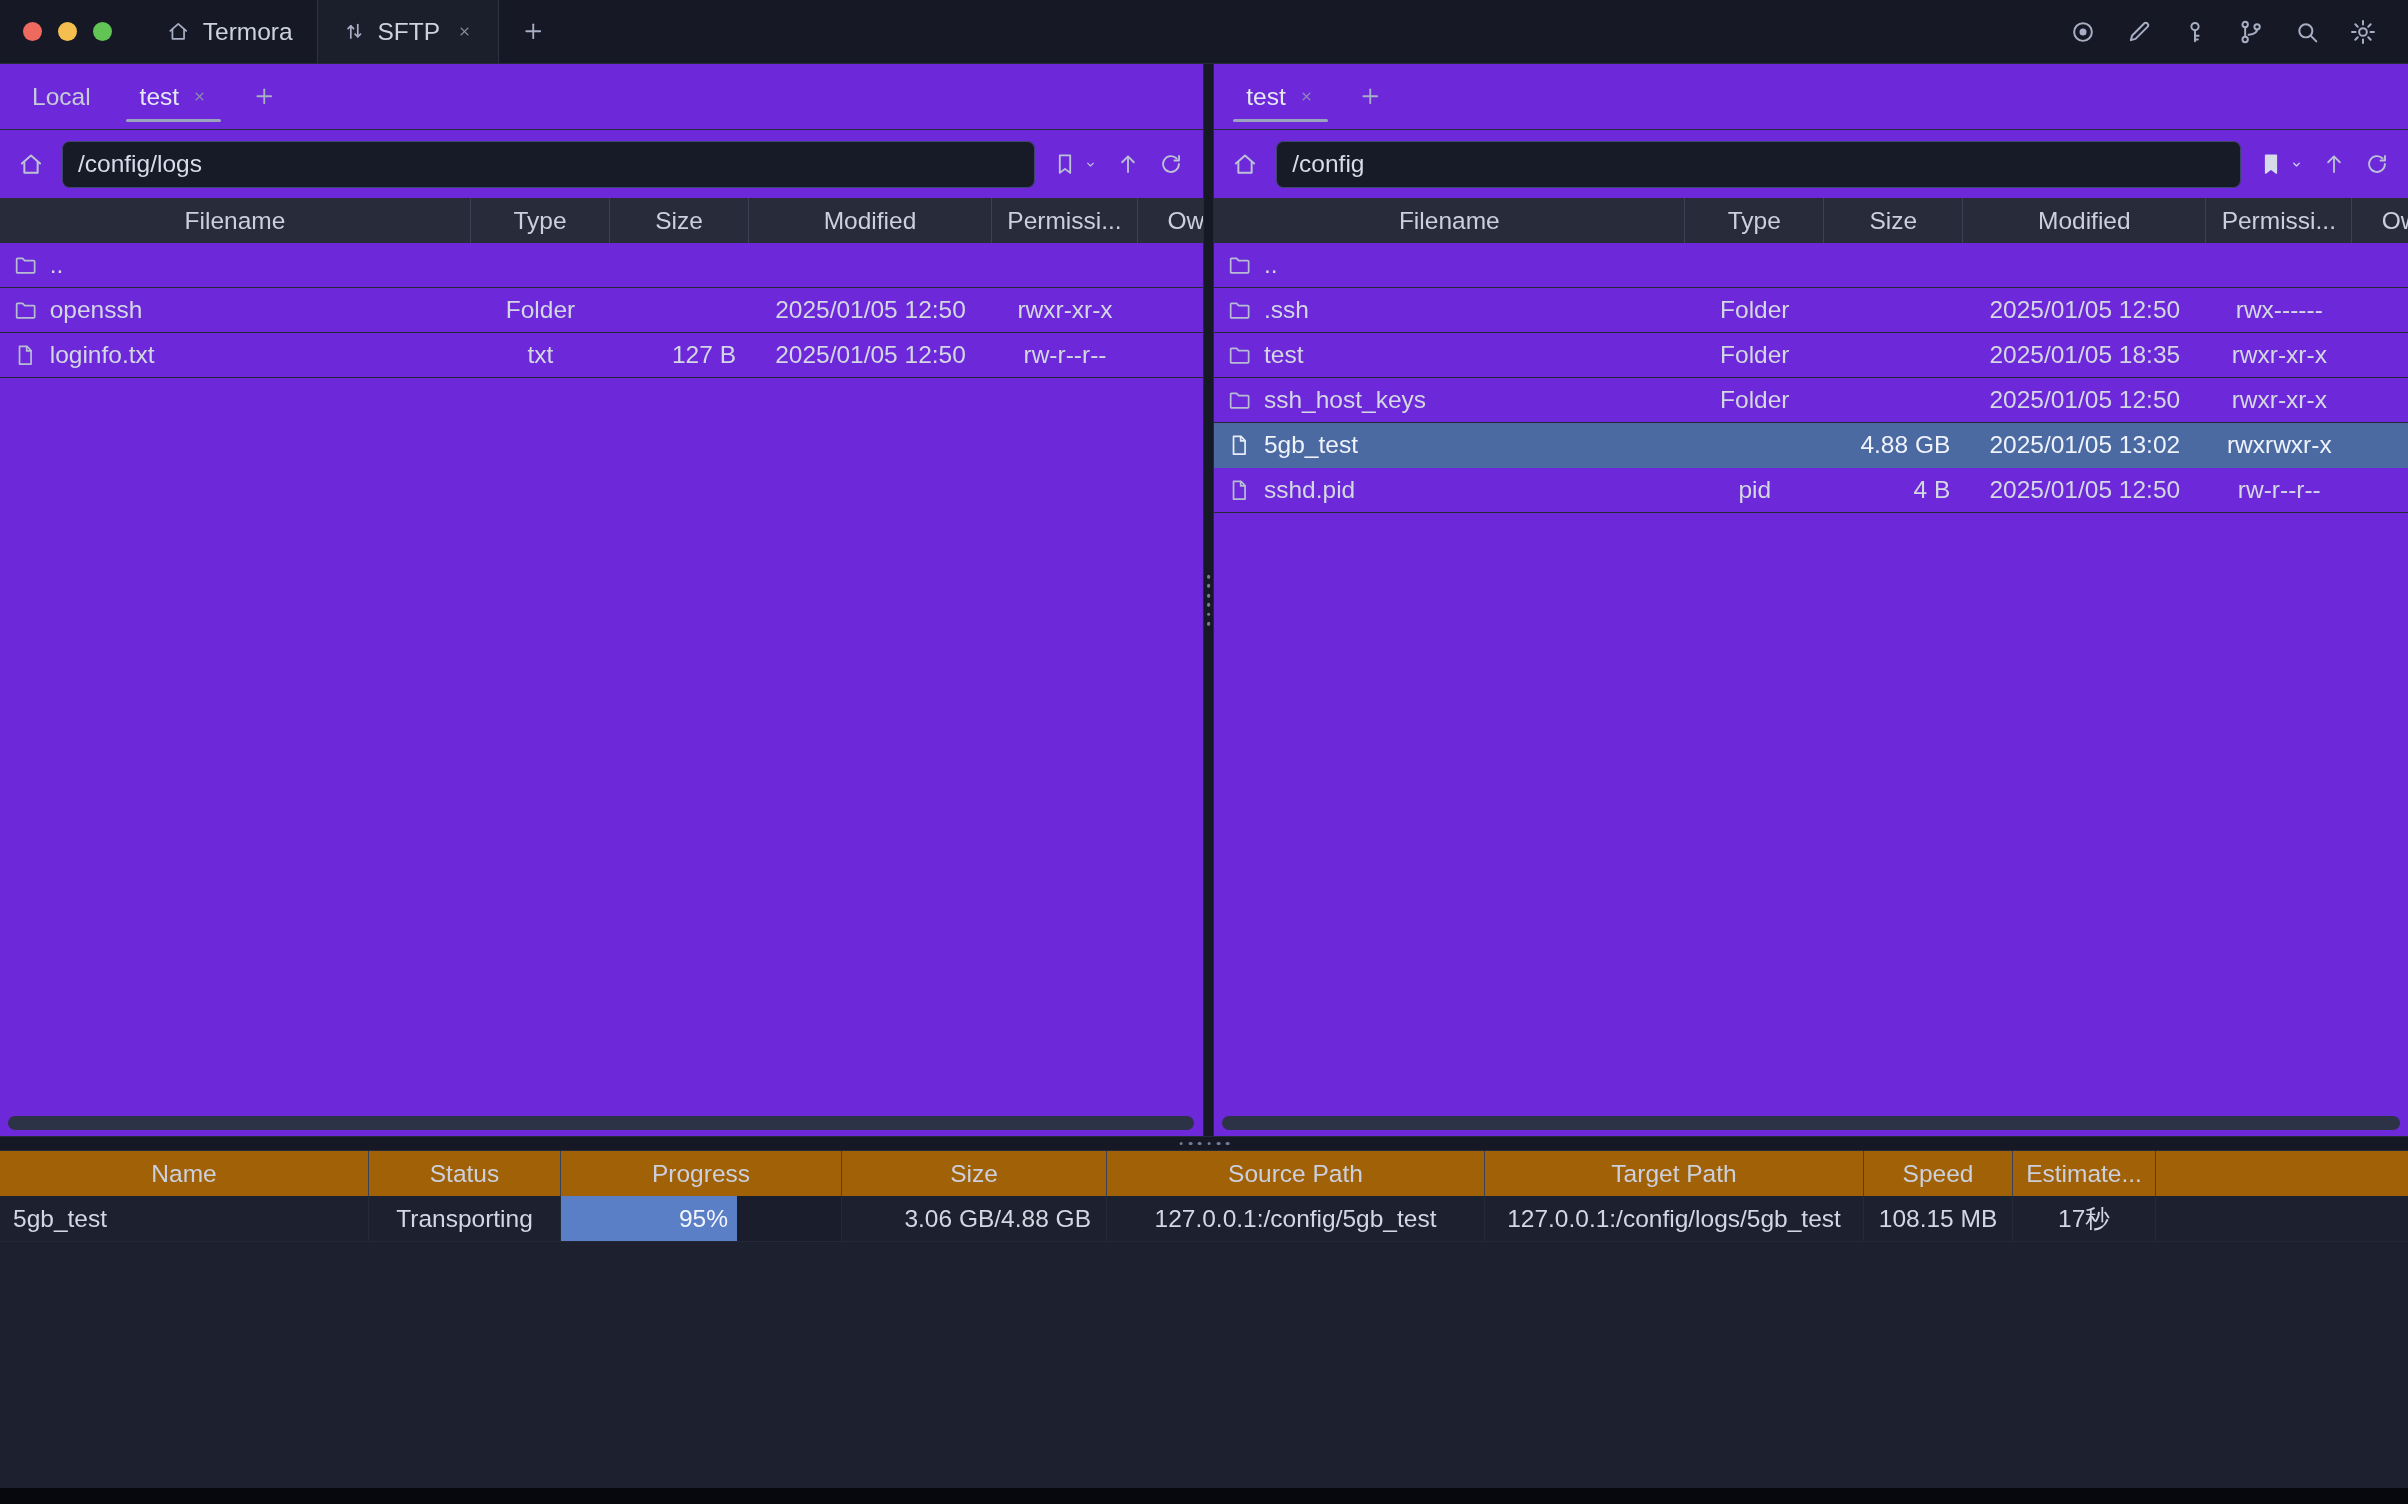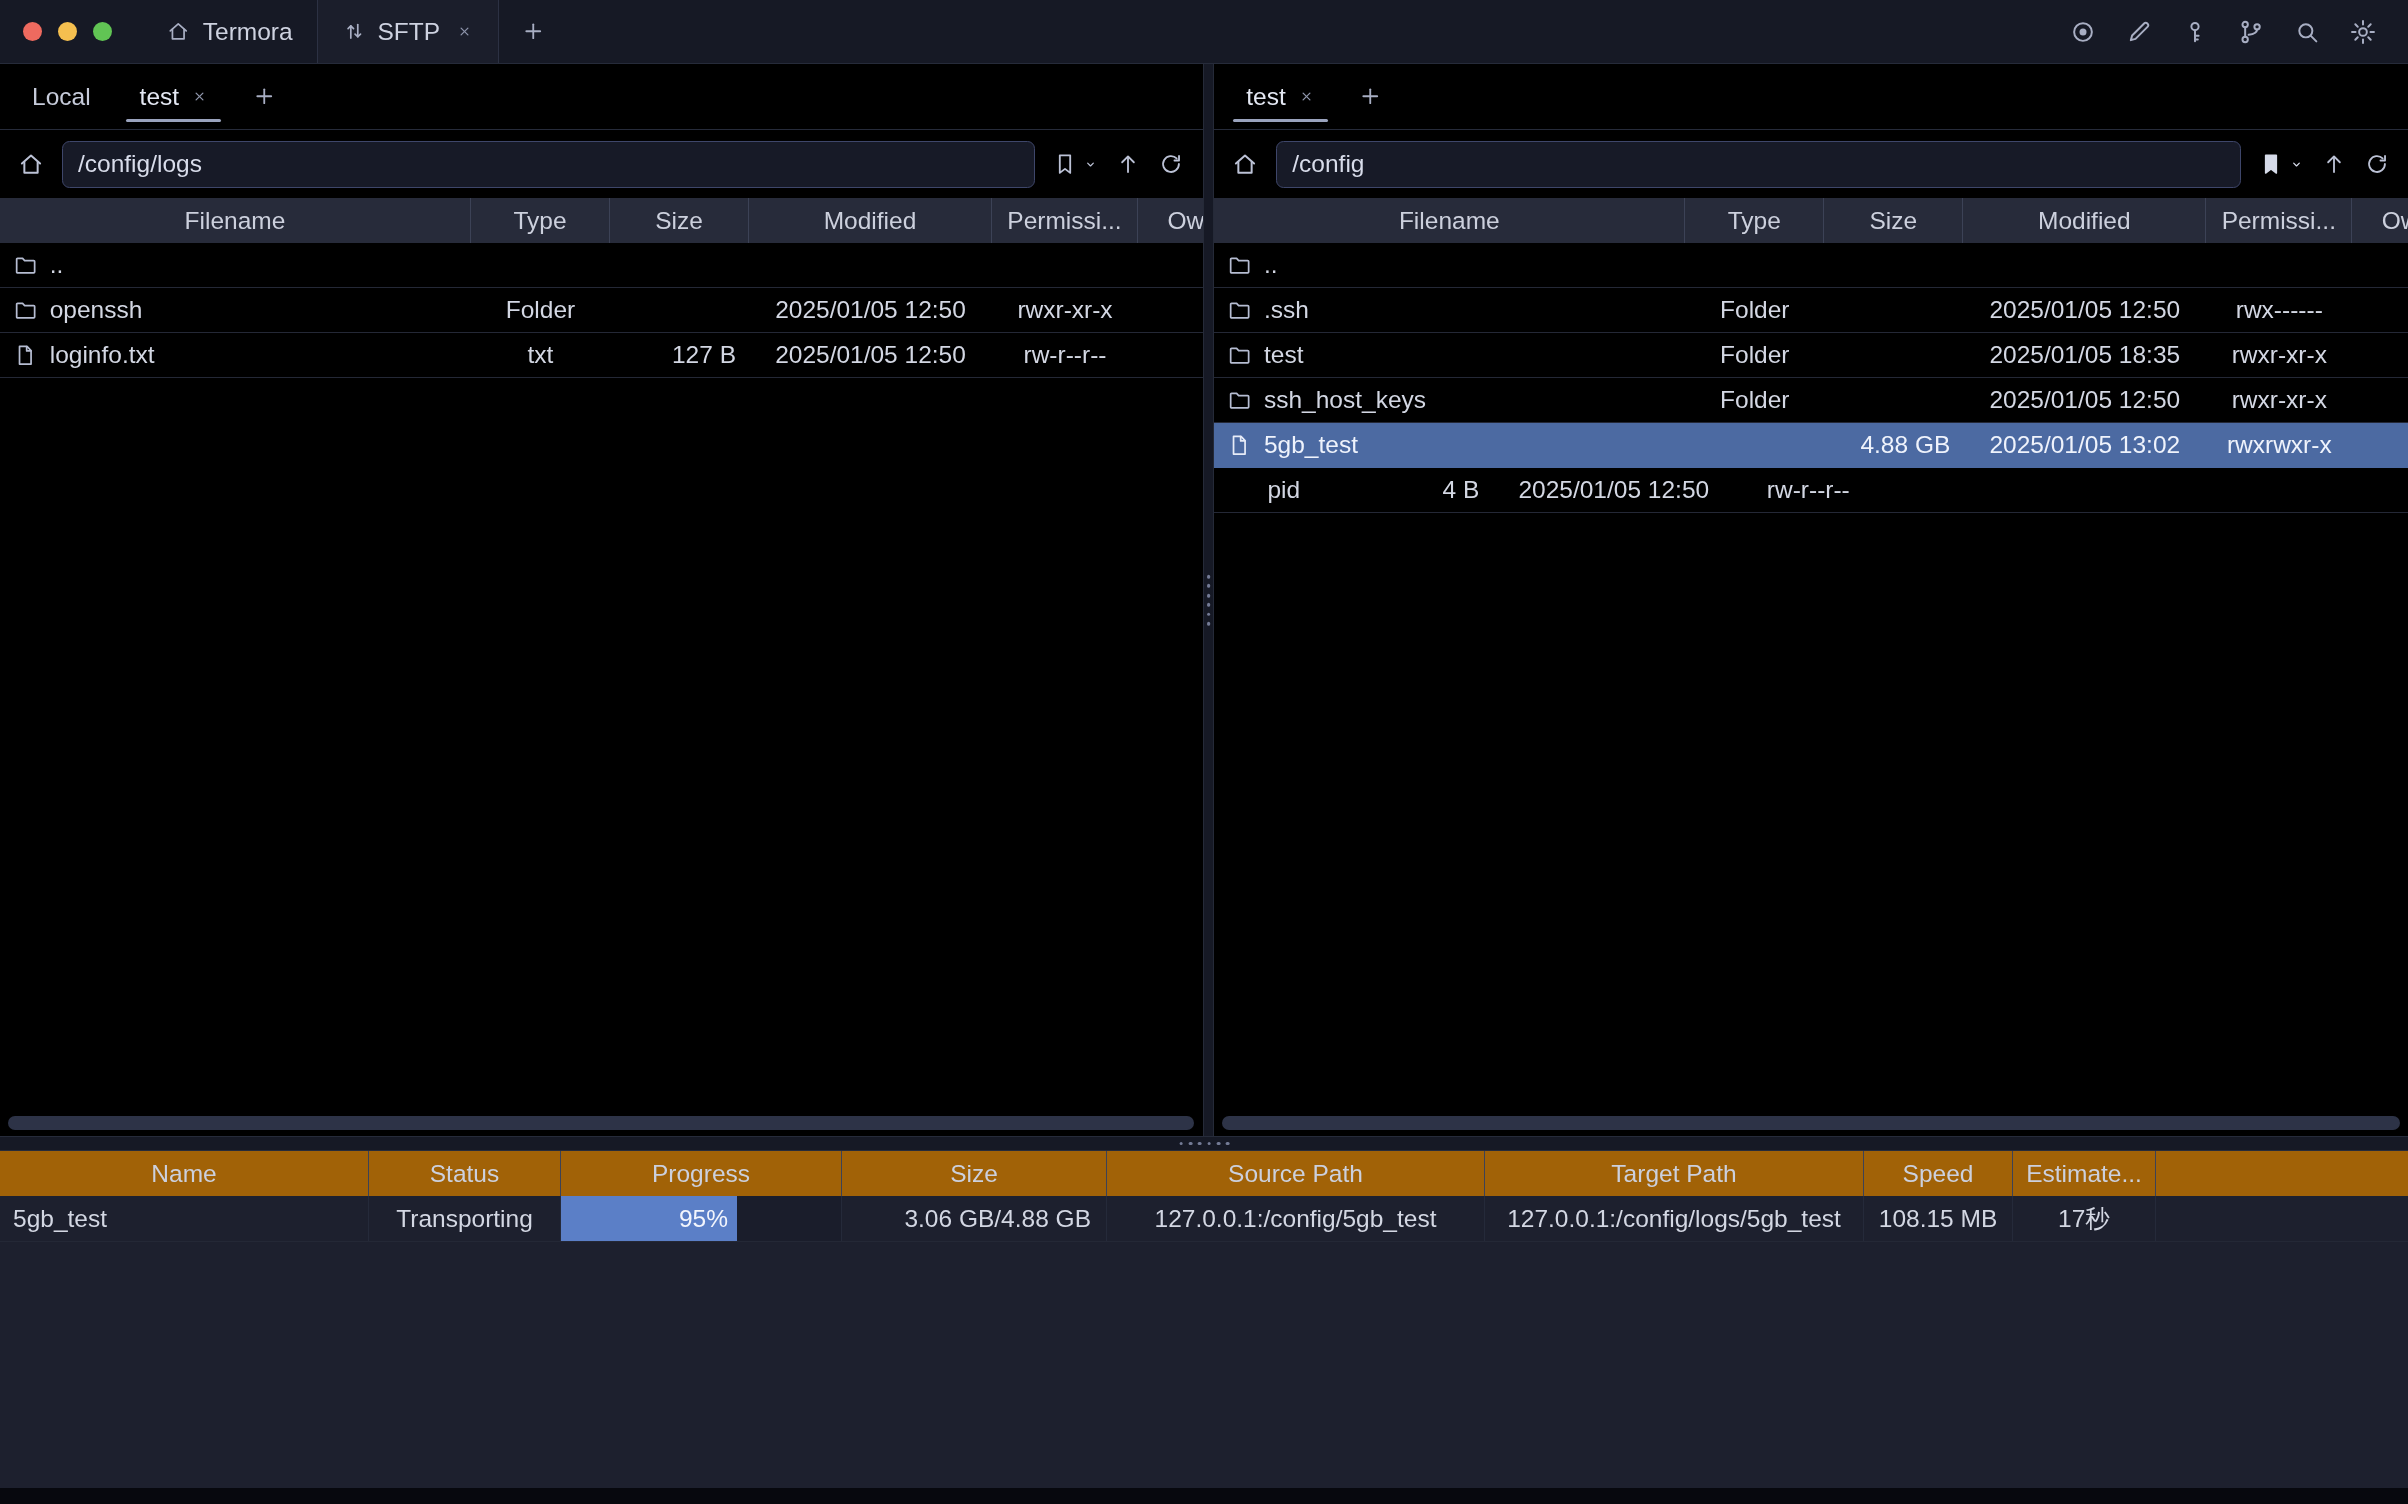--- a/index.html
+++ b/index.html
@@ -24,21 +24,21 @@
   .tb-tab{display:flex;align-items:center;gap:12.2px;padding:0 24.5px;color:#ced2e0}
   .tb-tab.active{background:#1b1e2b;border-left:0.9px solid #2c3143;border-right:0.9px solid #2c3143}
   .tb-tab .tabicon{color:#a9afc4}
   .tb-tab .close{color:#8d94aa;margin-left:3.8px}
   .tb-plus{display:flex;align-items:center;padding:0 22.6px;color:#a8aec3}
   .tb-actions{margin-left:auto;display:flex;align-items:center;gap:28px;padding-right:32px;color:#a8aec3}
   .tb-actions>*{display:flex;align-items:center}
 
   
   .main{display:flex;height:1072px}
-  .pane{position:relative;display:flex;flex-direction:column;overflow:hidden;background:#000000}
+  .pane{position:relative;display:flex;flex-direction:column;overflow:hidden;background:#6d28d9}
   .pane.left{width:1203px}
   .pane.right{flex:1}
   .vdivider{width:11.3px;background:#161925;border-left:0.9px solid #252a38;border-right:0.9px solid #252a38;position:relative}
   .dots-v{position:absolute;left:50%;top:50%;transform:translate(-50%,-50%);display:flex;flex-direction:column;gap:5.6px}
   .dots-h{position:absolute;left:50%;top:50%;transform:translate(-50%,-50%);display:flex;gap:5.6px}
   .dots-v i,.dots-h i{width:3.8px;height:3.8px;border-radius:50%;background:#747b95;display:block}
 
   
   .pane-tabs{height:66px;flex:none;display:flex;align-items:stretch;border-bottom:0.9px solid #262b3a;padding-left:7.5px}
   .pane-tab{display:flex;align-items:center;gap:12.2px;padding:0 24.5px;color:#c6cbda;position:relative}
@@ -505,20 +505,26 @@
               <use href="#i-file"></use>
             </svg>
           <span>5gb_test</span>
         </div>
         <div class="fc type"></div>
         <div class="fc size">4.88 GB</div>
         <div class="fc mod">2025/01/05 13:02</div>
         <div class="fc perm">rwxrwxr-x</div>
       </div>
       <div class="frow">
+        <div class="fc name">
+          <svg class="ic s26 row-ic" viewBox="0 0 26 26" width="24.5" height="24.5">
+              <use href="#i-file"></use>
+            </svg>
+          <span>sshd.pid</span>
+        </div>
         <div class="fc type">pid</div>
         <div class="fc size">4 B</div>
         <div class="fc mod">2025/01/05 12:50</div>
         <div class="fc perm">rw-r--r--</div>
       </div>
     </div>
 
     <div class="hscroll"></div>
   </section>
 </div>

